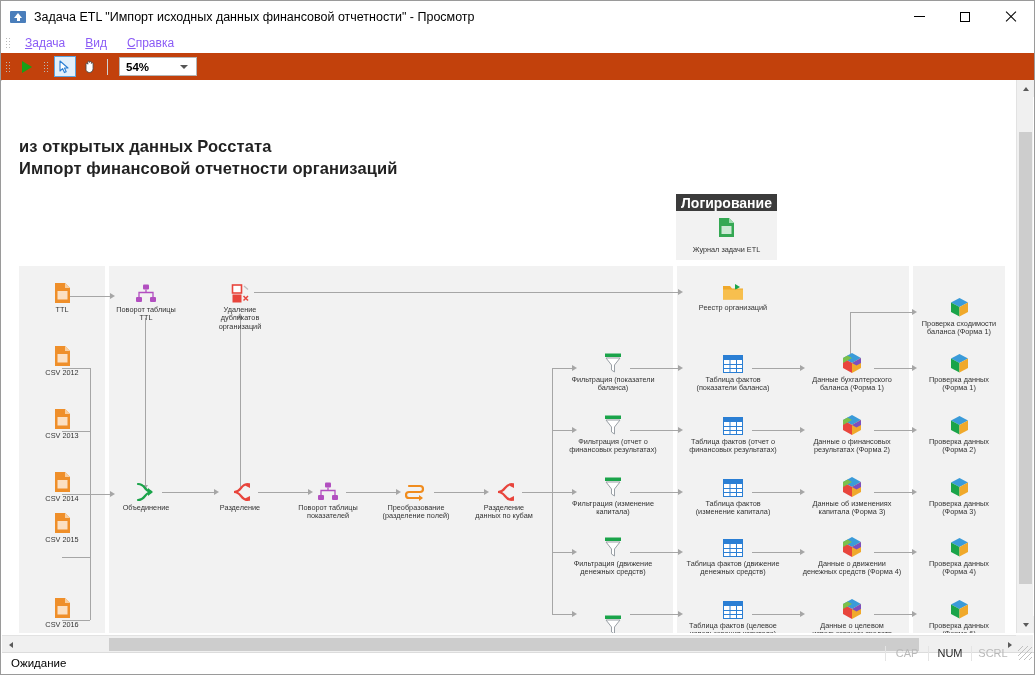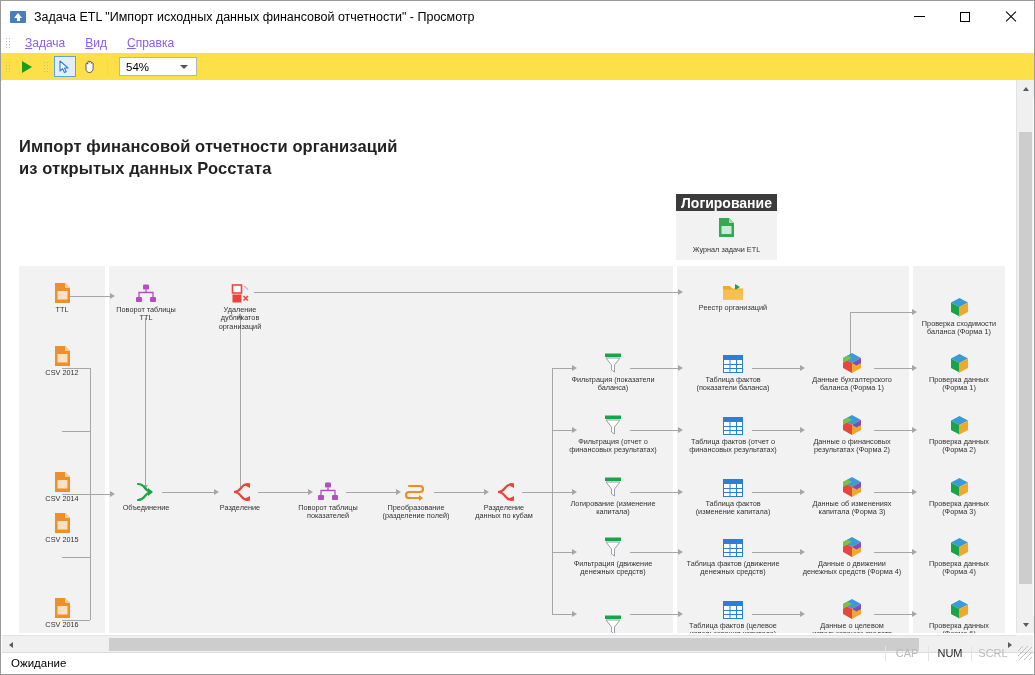--- a/index.html
+++ b/index.html
@@ -29,21 +29,21 @@
 
   
   .menubar{position:absolute;left:0;top:31px;width:1033px;height:21px;background:#fff;display:flex;align-items:center;border-bottom:1px solid #e8e8e8;}
   .grip{width:7px;height:14px;margin-left:3px;margin-right:4px;
         background-image:radial-gradient(#b9b9b9 0.8px,transparent 0.9px);
         background-size:3px 3px;background-position:1px 1px;flex:none;}
   .menu-item{font-size:12px;padding:2px 10px;color:#8b5cf6;cursor:default;white-space:nowrap;}
   .menu-item u{text-decoration:underline;}
 
   
-  .toolbar{position:absolute;left:0;top:52px;width:1033px;height:27px;background:#fde047;display:flex;align-items:center;border-bottom:1px solid #cfcfcf;}
+  .toolbar{position:absolute;left:0;top:52px;width:1033px;height:27px;background:#c2410c;display:flex;align-items:center;border-bottom:1px solid #cfcfcf;font-weight:bold;}
   .tb-sep{width:1px;height:16px;background:#d0d0d0;margin:0 6px;}
   .tbtn{width:22px;height:21px;display:flex;align-items:center;justify-content:center;cursor:default;border:1px solid transparent;box-sizing:border-box;margin:0 1px;}
   .tbtn.active{background:#e2effb;border-color:#5ba4e0;}
   .ico-play{width:0;height:0;border-top:6px solid transparent;border-bottom:6px solid transparent;border-left:10px solid #17a017;}
   .ico-arrow svg,.ico-hand svg{display:block;}
   .zoombox{width:78px;height:19px;border:1px solid #b5b5b5;background:#fff;display:flex;align-items:center;justify-content:space-between;margin-left:5px;box-sizing:border-box;}
   .zoomval{font-size:11.5px;padding-left:6px;color:#000;}
   .zoomcaret{width:0;height:0;border-left:4px solid transparent;border-right:4px solid transparent;border-top:4px solid #555;margin-right:8px;}
 
   
@@ -162,22 +162,22 @@
     <div class="zoombox">
       <span class="zoomval">54%</span>
       <span class="zoomcaret"></span>
     </div>
   </div>
 
   <div class="canvas-wrap">
     <div class="canvas">
 
       <div class="diagram-title">
+        <div>из открытых данных Росстата</div>
         <div>Импорт финансовой отчетности организаций</div>
-        <div>из открытых данных Росстата</div>
       </div>
 
       <div class="logbox">
         <div class="logbox-hd">Логирование</div>
         <div class="logbox-body">
           <span>
             <svg width="17" height="21" viewBox="0 0 17 21">
                 <path d="M1 1 h10 l5 5 v14 h-15 Z" fill="#34a853"></path>
                 <path d="M11 1 v5 h5 Z" fill="#9fdcae"></path>
                 <rect x="3.5" y="9" width="10" height="8" fill="#ffffff" opacity="0.75"></rect>
@@ -284,48 +284,58 @@
       <div class="node w86" style="left:17px;top:261px;">
         <div class="ic">
             <svg width="17" height="22" viewBox="0 0 17 22">
               <path d="M1 1 h10 l5 5 v15 h-15 Z" fill="#ef8f2a"></path>
               <path d="M11 1 v5 h5 Z" fill="#f9cfa0"></path>
               <rect x="3.5" y="9" width="10" height="8.5" fill="#fff" opacity="0.72"></rect>
             </svg>
           </div>
         <div class="lbl">CSV 2012</div>
       </div>
-      <div class="node w86" style="left:17px;top:387px;">
+      <div class="node w86" style="left:17px;top:324px;">
         <div class="ic">
             <svg width="17" height="22" viewBox="0 0 17 22">
               <path d="M1 1 h10 l5 5 v15 h-15 Z" fill="#ef8f2a"></path>
               <path d="M11 1 v5 h5 Z" fill="#f9cfa0"></path>
               <rect x="3.5" y="9" width="10" height="8.5" fill="#fff" opacity="0.72"></rect>
             </svg>
           </div>
-        <div class="lbl">CSV 2014</div>
-      </div>
-      <div class="node w86" style="left:17px;top:428px;">
+        <div class="lbl">CSV 2013</div>
+      </div>
+      <div class="node w86" style="left:17px;top:387px;">
         <div class="ic">
             <svg width="17" height="22" viewBox="0 0 17 22">
               <path d="M1 1 h10 l5 5 v15 h-15 Z" fill="#ef8f2a"></path>
               <path d="M11 1 v5 h5 Z" fill="#f9cfa0"></path>
               <rect x="3.5" y="9" width="10" height="8.5" fill="#fff" opacity="0.72"></rect>
             </svg>
           </div>
-        <div class="lbl">CSV 2015</div>
-      </div>
-      <div class="node w86" style="left:17px;top:513px;">
+        <div class="lbl">CSV 2014</div>
+      </div>
+      <div class="node w86" style="left:17px;top:428px;">
         <div class="ic">
             <svg width="17" height="22" viewBox="0 0 17 22">
               <path d="M1 1 h10 l5 5 v15 h-15 Z" fill="#ef8f2a"></path>
               <path d="M11 1 v5 h5 Z" fill="#f9cfa0"></path>
               <rect x="3.5" y="9" width="10" height="8.5" fill="#fff" opacity="0.72"></rect>
             </svg>
           </div>
+        <div class="lbl">CSV 2015</div>
+      </div>
+      <div class="node w86" style="left:17px;top:513px;">
+        <div class="ic">
+            <svg width="17" height="22" viewBox="0 0 17 22">
+              <path d="M1 1 h10 l5 5 v15 h-15 Z" fill="#ef8f2a"></path>
+              <path d="M11 1 v5 h5 Z" fill="#f9cfa0"></path>
+              <rect x="3.5" y="9" width="10" height="8.5" fill="#fff" opacity="0.72"></rect>
+            </svg>
+          </div>
         <div class="lbl">CSV 2016</div>
       </div>
 
       <div class="node" style="left:96px;top:198px;">
         <div class="ic">
             <svg width="22" height="20" viewBox="0 0 22 20">
               <rect x="8" y="0.5" width="6" height="5" rx="1" fill="#b24fc0"></rect>
               <rect x="1" y="13" width="6" height="5" rx="1" fill="#b24fc0"></rect>
               <rect x="15" y="13" width="6" height="5" rx="1" fill="#b24fc0"></rect>
               <path d="M11 5.5 v3 M4 13 v-4.5 h14 V13" stroke="#b24fc0" stroke-width="1.3" fill="none"></path>
@@ -420,21 +430,21 @@
         <div class="lbl">Фильтрация (отчет о
 финансовых результатах)</div>
       </div>
       <div class="node w110" style="left:556px;top:392px;">
         <div class="ic">
             <svg width="20" height="22" viewBox="0 0 20 22">
               <rect x="2" y="1.5" width="16" height="3.5" fill="#1aa44a"></rect>
               <path d="M3 6 h14 l-5.5 7 v7 l-3 -2 v-5 Z" fill="#fff" stroke="#9aa0a6" stroke-width="1"></path>
             </svg>
           </div>
-        <div class="lbl">Логирование (изменение
+        <div class="lbl">Фильтрация (изменение
 капитала)</div>
       </div>
       <div class="node w110" style="left:556px;top:452px;">
         <div class="ic">
             <svg width="20" height="22" viewBox="0 0 20 22">
               <rect x="2" y="1.5" width="16" height="3.5" fill="#1aa44a"></rect>
               <path d="M3 6 h14 l-5.5 7 v7 l-3 -2 v-5 Z" fill="#fff" stroke="#9aa0a6" stroke-width="1"></path>
             </svg>
           </div>
         <div class="lbl">Фильтрация (движение

